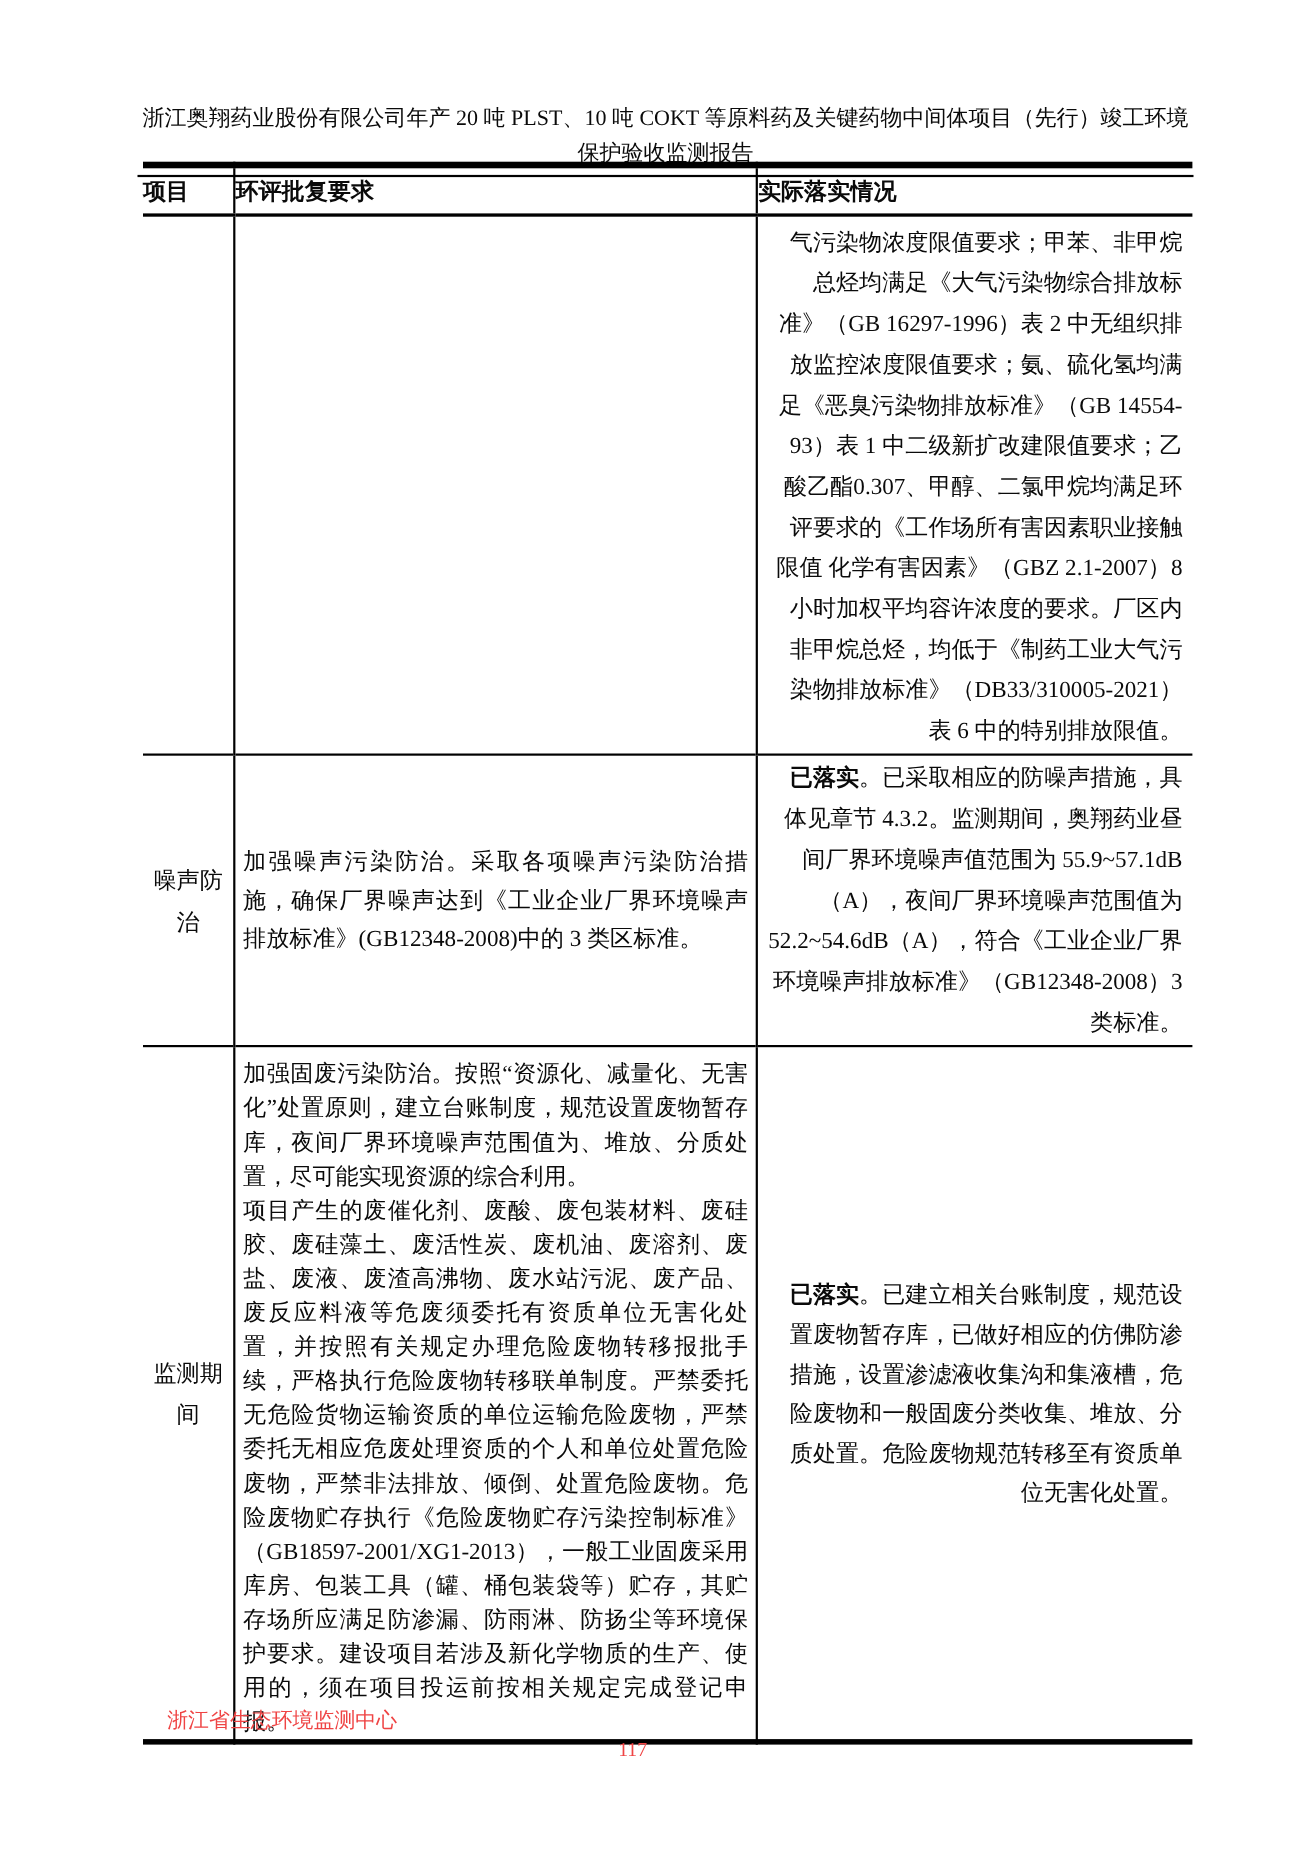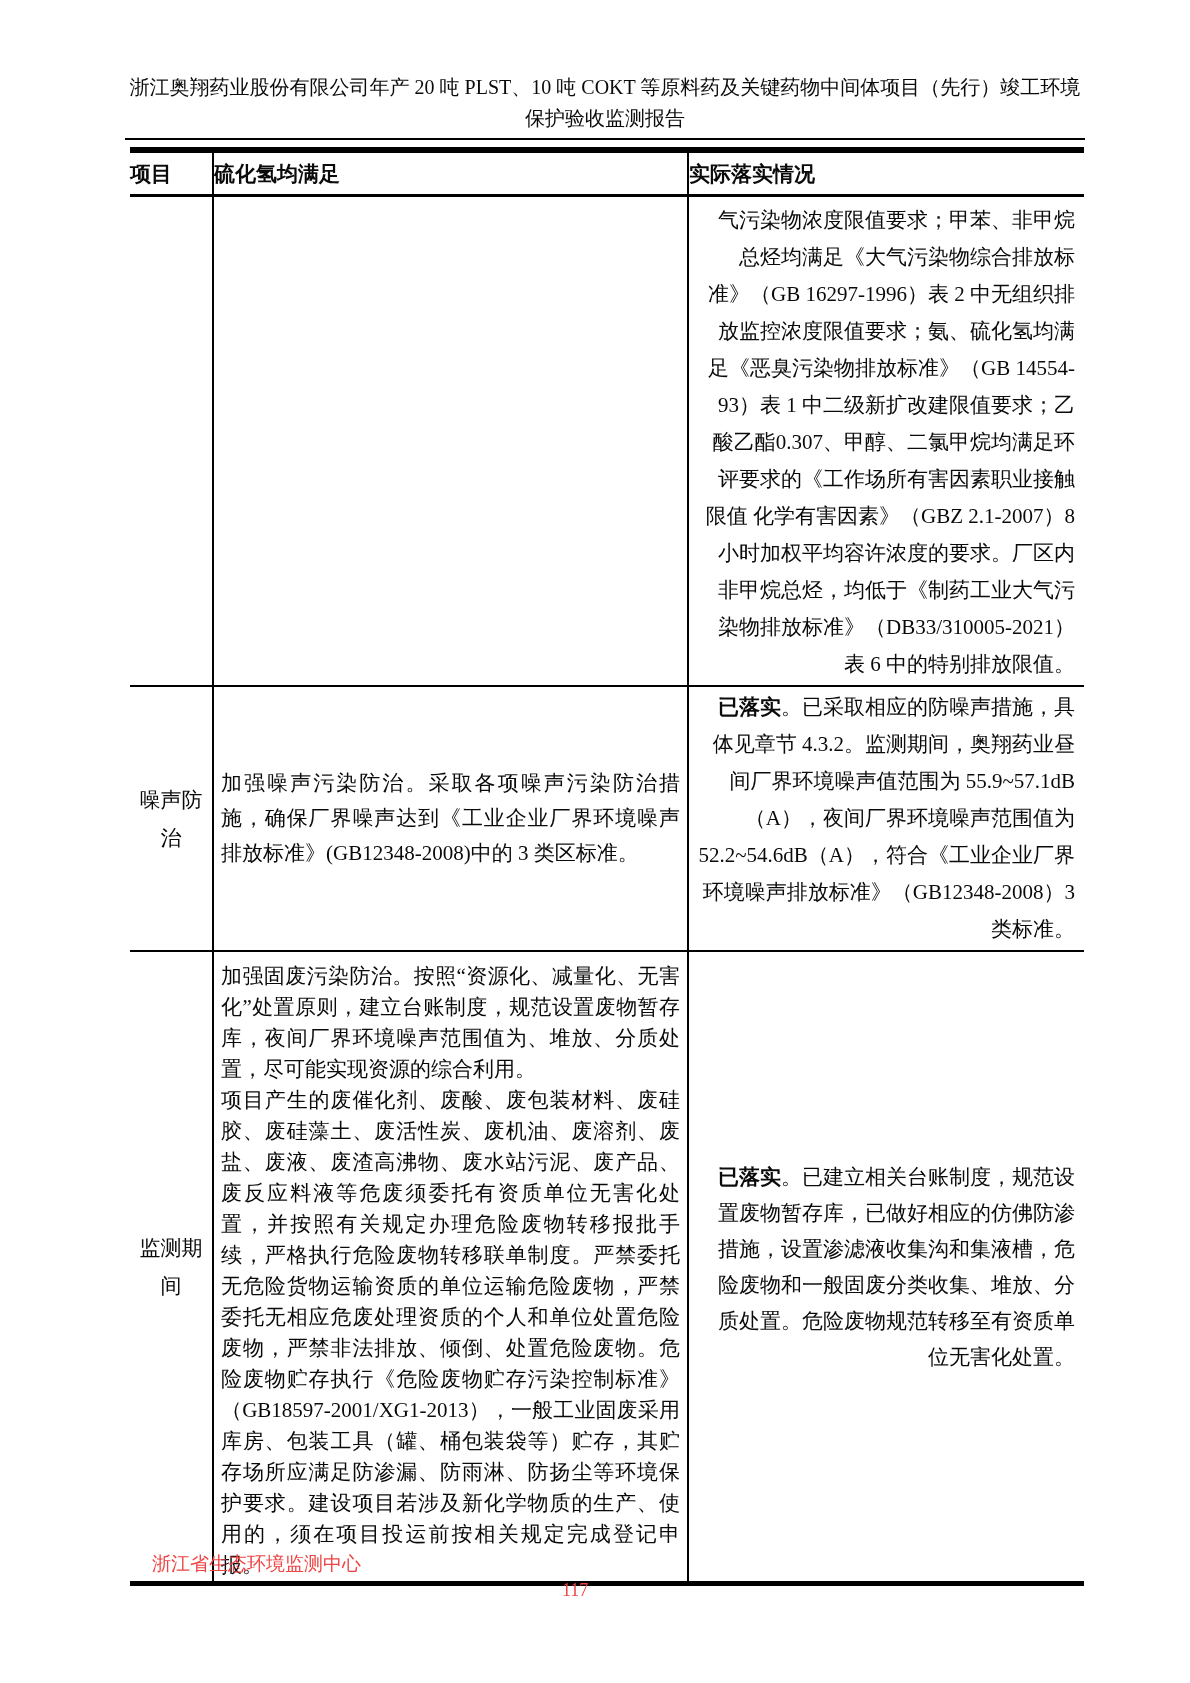--- a/index.html
+++ b/index.html
@@ -1,21 +1,21 @@
 <!DOCTYPE html>
 <html><head>
 <meta charset="utf-8">
 <style>
   html,body{margin:0;padding:0;background:#ffffff;}
   .page{
     position:relative;width:1190px;height:1683px;background:#ffffff;
     font-family:"Liberation Serif","DejaVu Serif",serif;color:#0a0a0a;overflow:hidden;
   }
   .page-header{
-    position:absolute;top:72px;left:125px;width:960px;
+    position:absolute;top:93px;left:125px;width:960px;
     text-align:center;font-size:20px;line-height:31px;
     padding-bottom:4px;border-bottom:2px solid #000;
   }
   .review-table{
     position:absolute;top:147px;left:130px;width:954px;
     border-collapse:collapse;table-layout:fixed;
     border-top:6px solid #000;border-bottom:5px solid #000;
     font-size:21px;
   }
   .review-table col.c-item{width:83px;}
@@ -61,21 +61,21 @@
 
   <table class="review-table">
     <colgroup>
       <col class="c-item">
       <col class="c-req">
       <col class="c-impl">
     </colgroup>
     <thead>
       <tr>
         <th class="vline">项目</th>
-        <th class="vline">硫化氢均满足</th>
+        <th class="vline">环评批复要求</th>
         <th>实际落实情况</th>
       </tr>
     </thead>
     <tbody>
       <tr class="row-air">
         <td class="item vline"></td>
         <td class="req vline"></td>
         <td class="impl">气污染物浓度限值要求；甲苯、非甲烷总烃均满足《大气污染物综合排放标准》（GB 16297-1996）表 2 中无组织排放监控浓度限值要求；氨、硫化氢均满足《恶臭污染物排放标准》（GB 14554-93）表 1 中二级新扩改建限值要求；乙酸乙酯0.307、甲醇、二氯甲烷均满足环评要求的《工作场所有害因素职业接触限值 化学有害因素》（GBZ 2.1-2007）8 小时加权平均容许浓度的要求。厂区内非甲烷总烃，均低于《制药工业大气污染物排放标准》（DB33/310005-2021）表 6 中的特别排放限值。</td>
       </tr>
 

